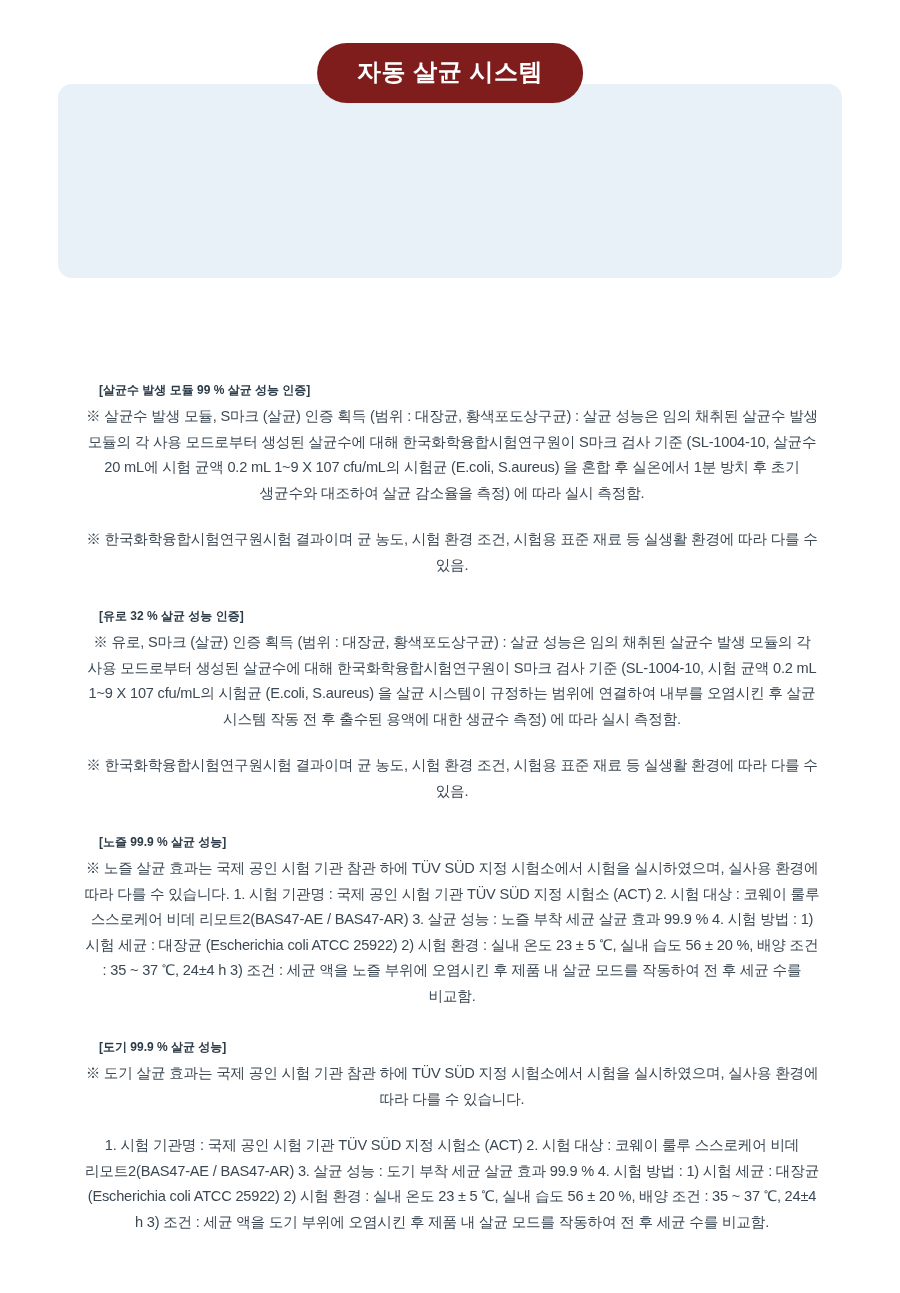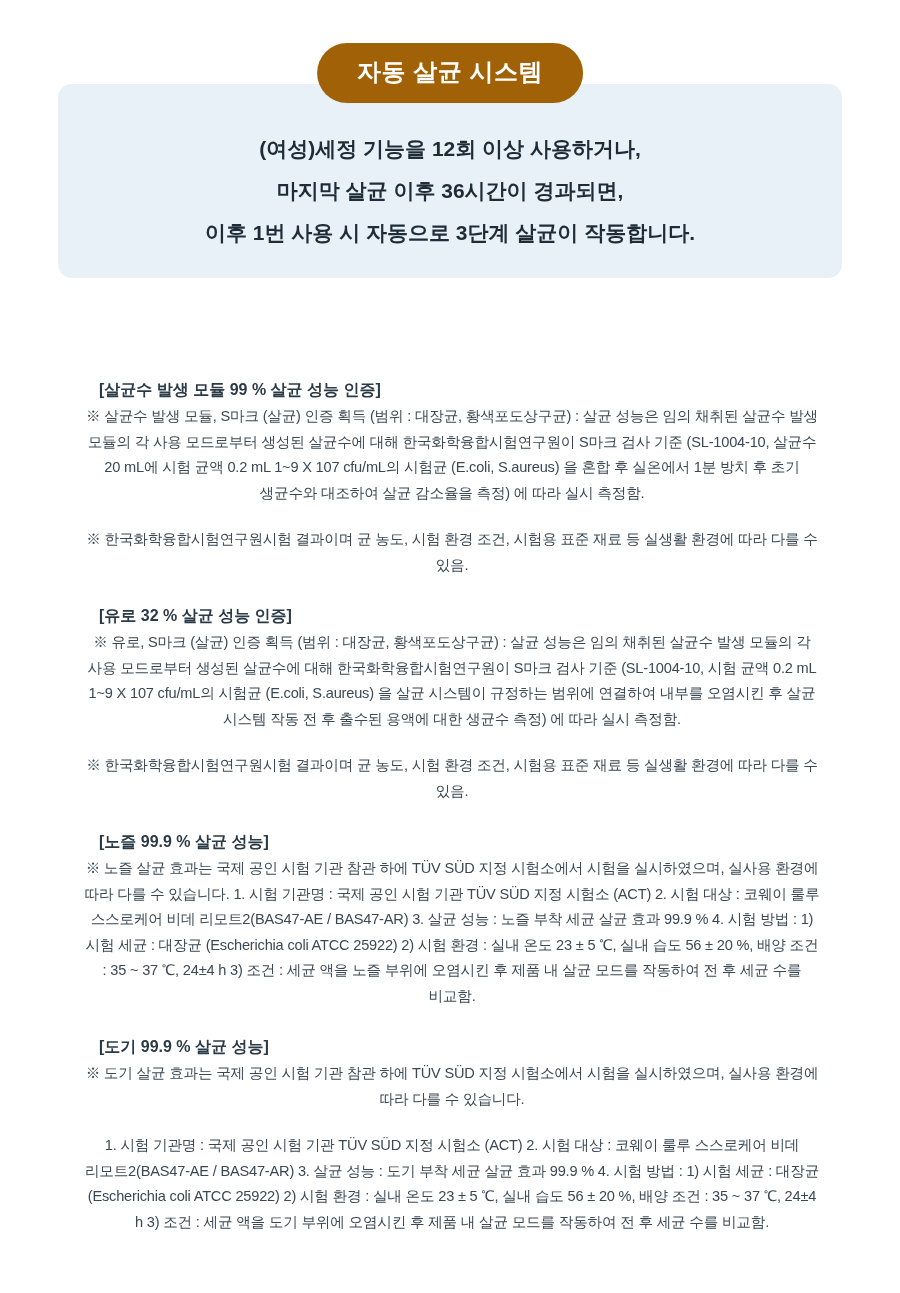--- a/index.html
+++ b/index.html
@@ -30,21 +30,21 @@
     width: 784px;
     height: 194px;
     background: #e8f0f8;
     border-radius: 14px;
   }
   .hero-badge {
     position: absolute;
     left: 50%;
     top: 43px;
     transform: translateX(-50%);
-    background: #a16207;
+    background: #7f1d1d;
     color: #ffffff;
     border-radius: 30px;
     padding: 13px 40px 15px 40px;
     font-size: 24px;
     font-weight: bold;
     letter-spacing: 0.5px;
     white-space: nowrap;
     z-index: 5;
     box-shadow: 0 1px 0 rgba(0,0,0,0.02);
   }
@@ -64,21 +64,21 @@
   
   .notes {
     position: absolute;
     left: 82px;
     top: 378px;
     width: 740px;
   }
   .note-block { margin-bottom: 26px; }
   .note-block:last-child { margin-bottom: 0; }
   .note-title {
-    font-size: 16px;
+    font-size: 12px;
     font-weight: bold;
     color: #2b3a47;
     line-height: 24px;
     margin-bottom: 2px;
     padding-left: 17px;
   }
   .note-para {
     font-size: 14.6px;
     color: #3b4854;
     line-height: 25.5px;
@@ -91,25 +91,20 @@
 </style>
 </head>
 <body>
 
 <div class="page">
 
   <div class="hero"></div>
 
   <div class="hero-badge">자동 살균 시스템</div>
 
-  <div class="hero-text">
-    <div>(여성)세정 기능을 12회 이상 사용하거나,</div>
-    <div>마지막 살균 이후 36시간이 경과되면,</div>
-    <div>이후 1번 사용 시 자동으로 3단계 살균이 작동합니다.</div>
-  </div>
 
   <div class="notes">
 
     <div class="note-block">
       <div class="note-title">[살균수 발생 모듈 99 % 살균 성능 인증]</div>
       <p class="note-para">※ 살균수 발생 모듈, S마크 (살균) 인증 획득 (범위 : 대장균, 황색포도상구균) : 살균 성능은 임의 채취된 살균수 발생 모듈의 각 사용 모드로부터 생성된 살균수에 대해 한국화학융합시험연구원이 S마크 검사 기준 (SL-1004-10, 살균수 20 mL에 시험 균액 0.2 mL 1~9 X 107 cfu/mL의 시험균 (E.coli, S.aureus) 을 혼합 후 실온에서 1분 방치 후 초기 생균수와 대조하여 살균 감소율을 측정) 에 따라 실시 측정함.</p>
       <p class="note-para">※ 한국화학융합시험연구원시험 결과이며 균 농도, 시험 환경 조건, 시험용 표준 재료 등 실생활 환경에 따라 다를 수 있음.</p>
     </div>
 
     <div class="note-block">

